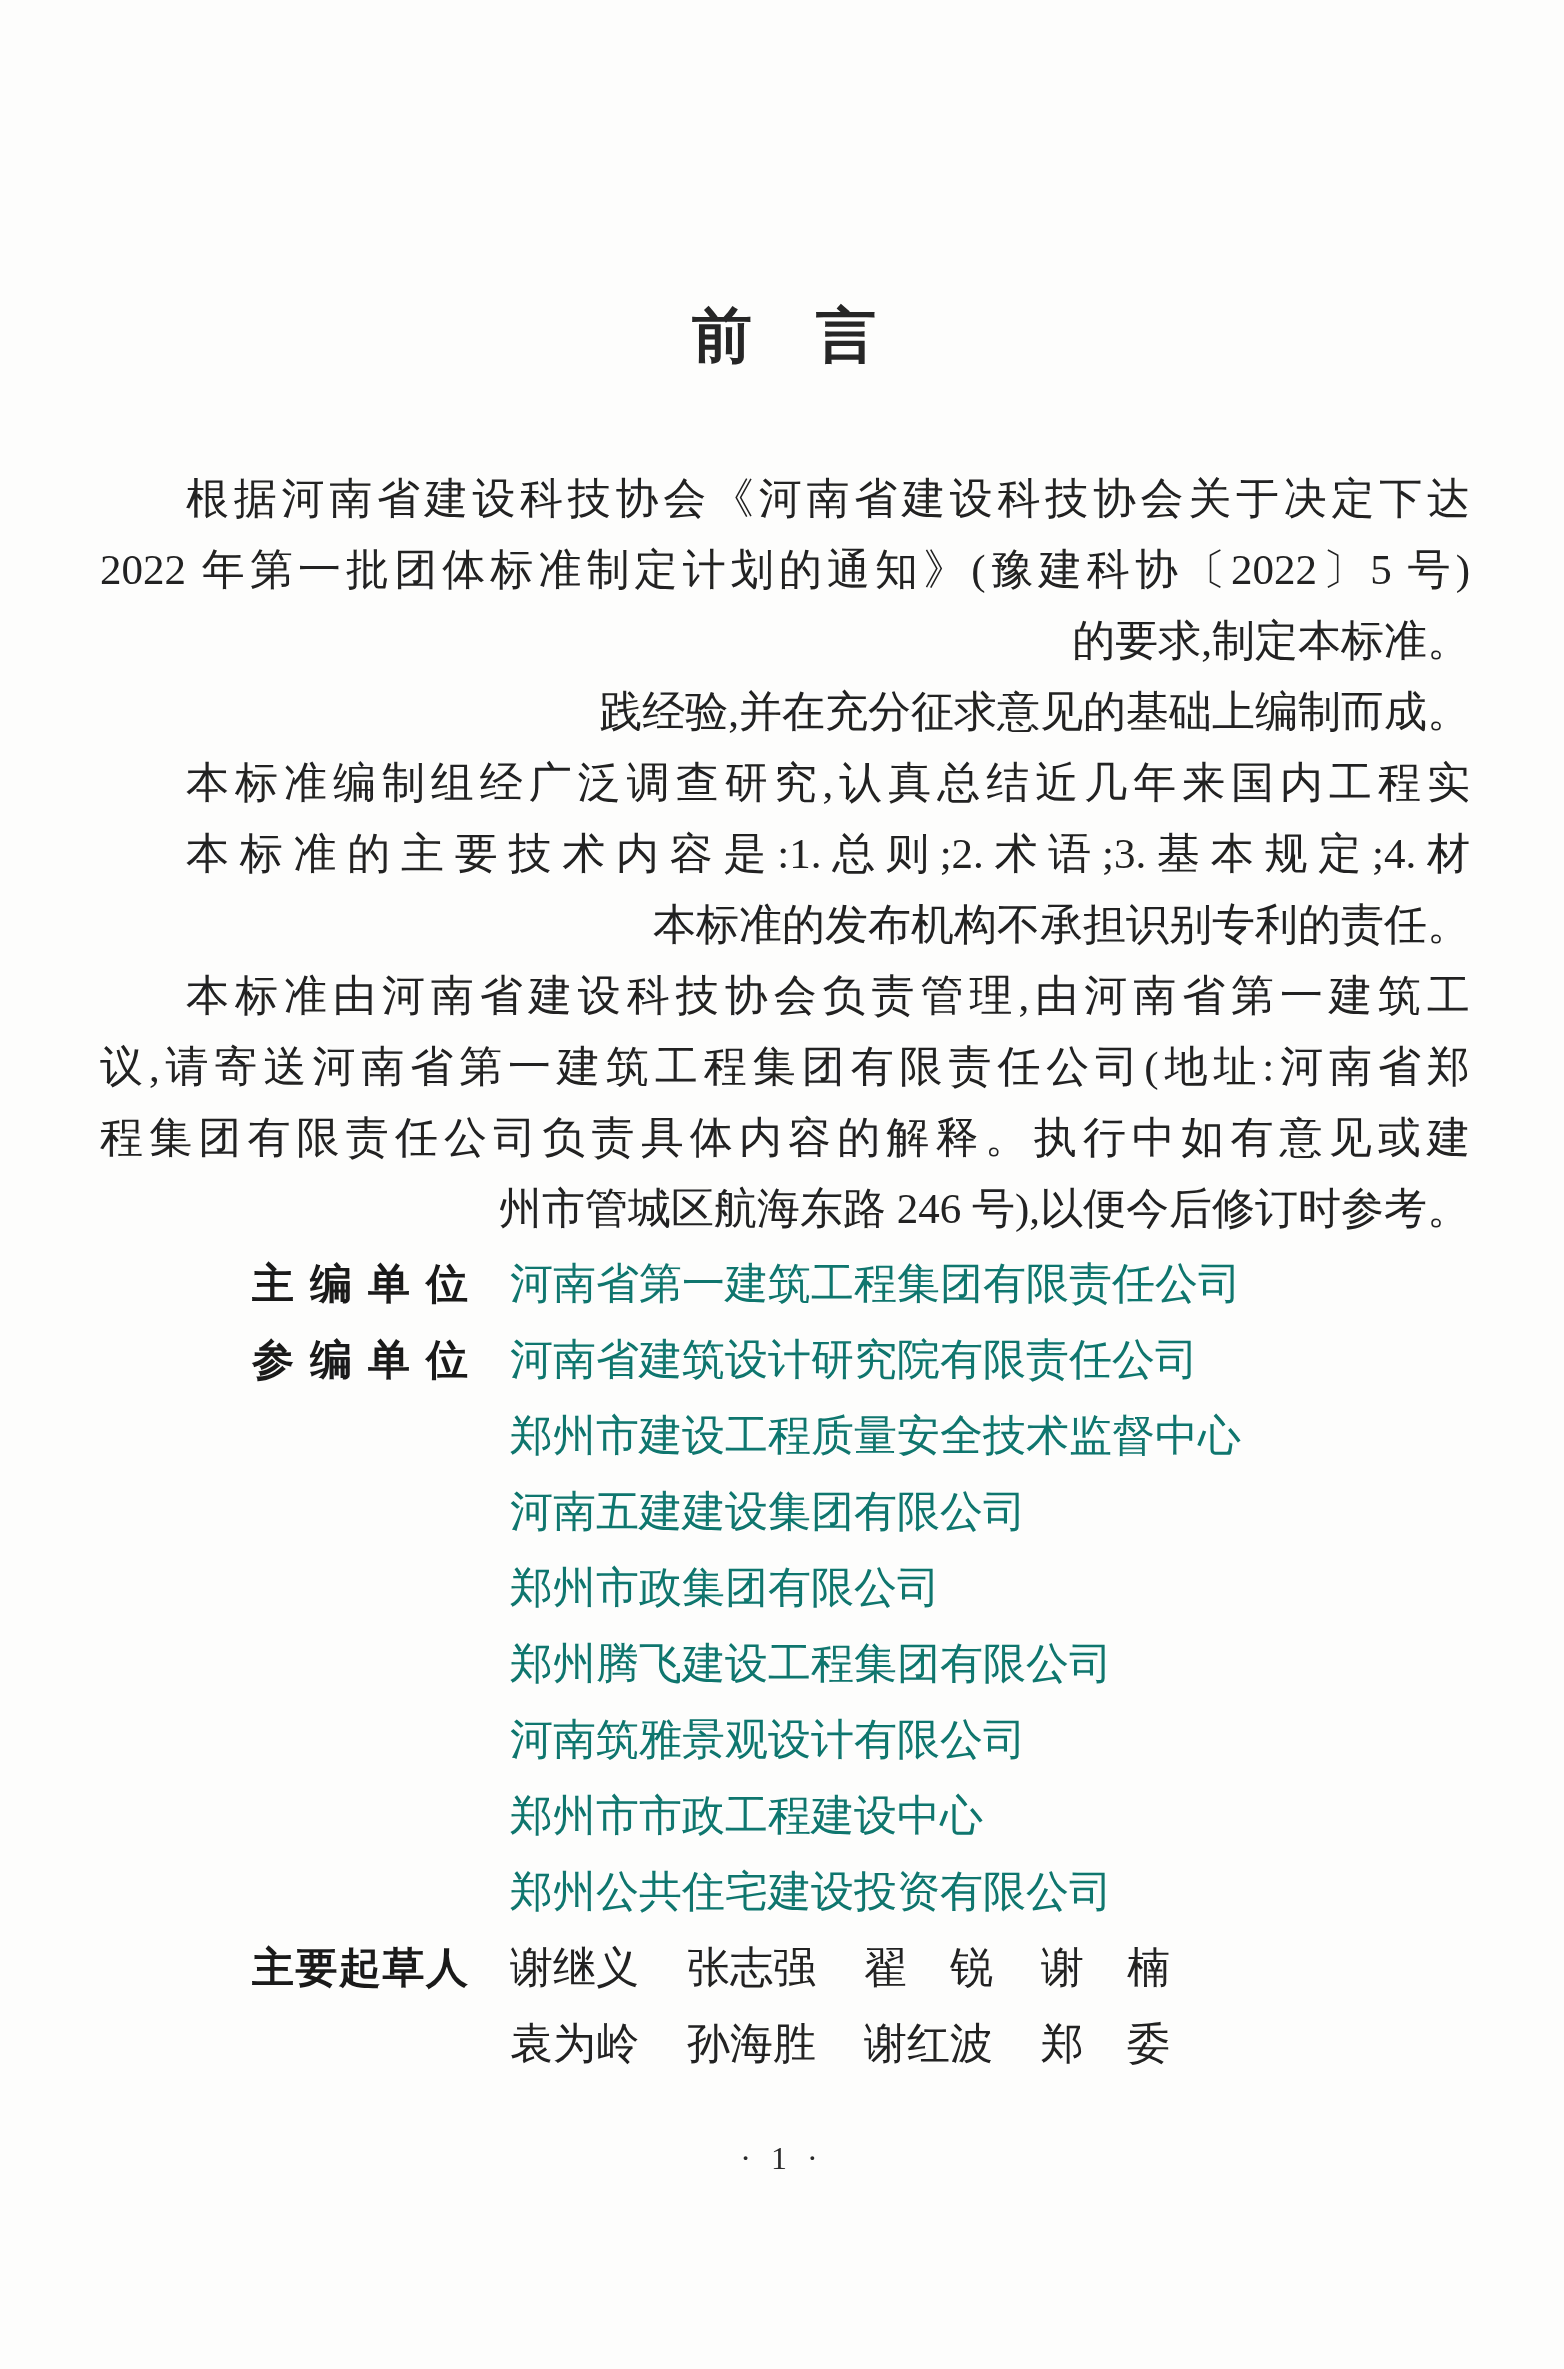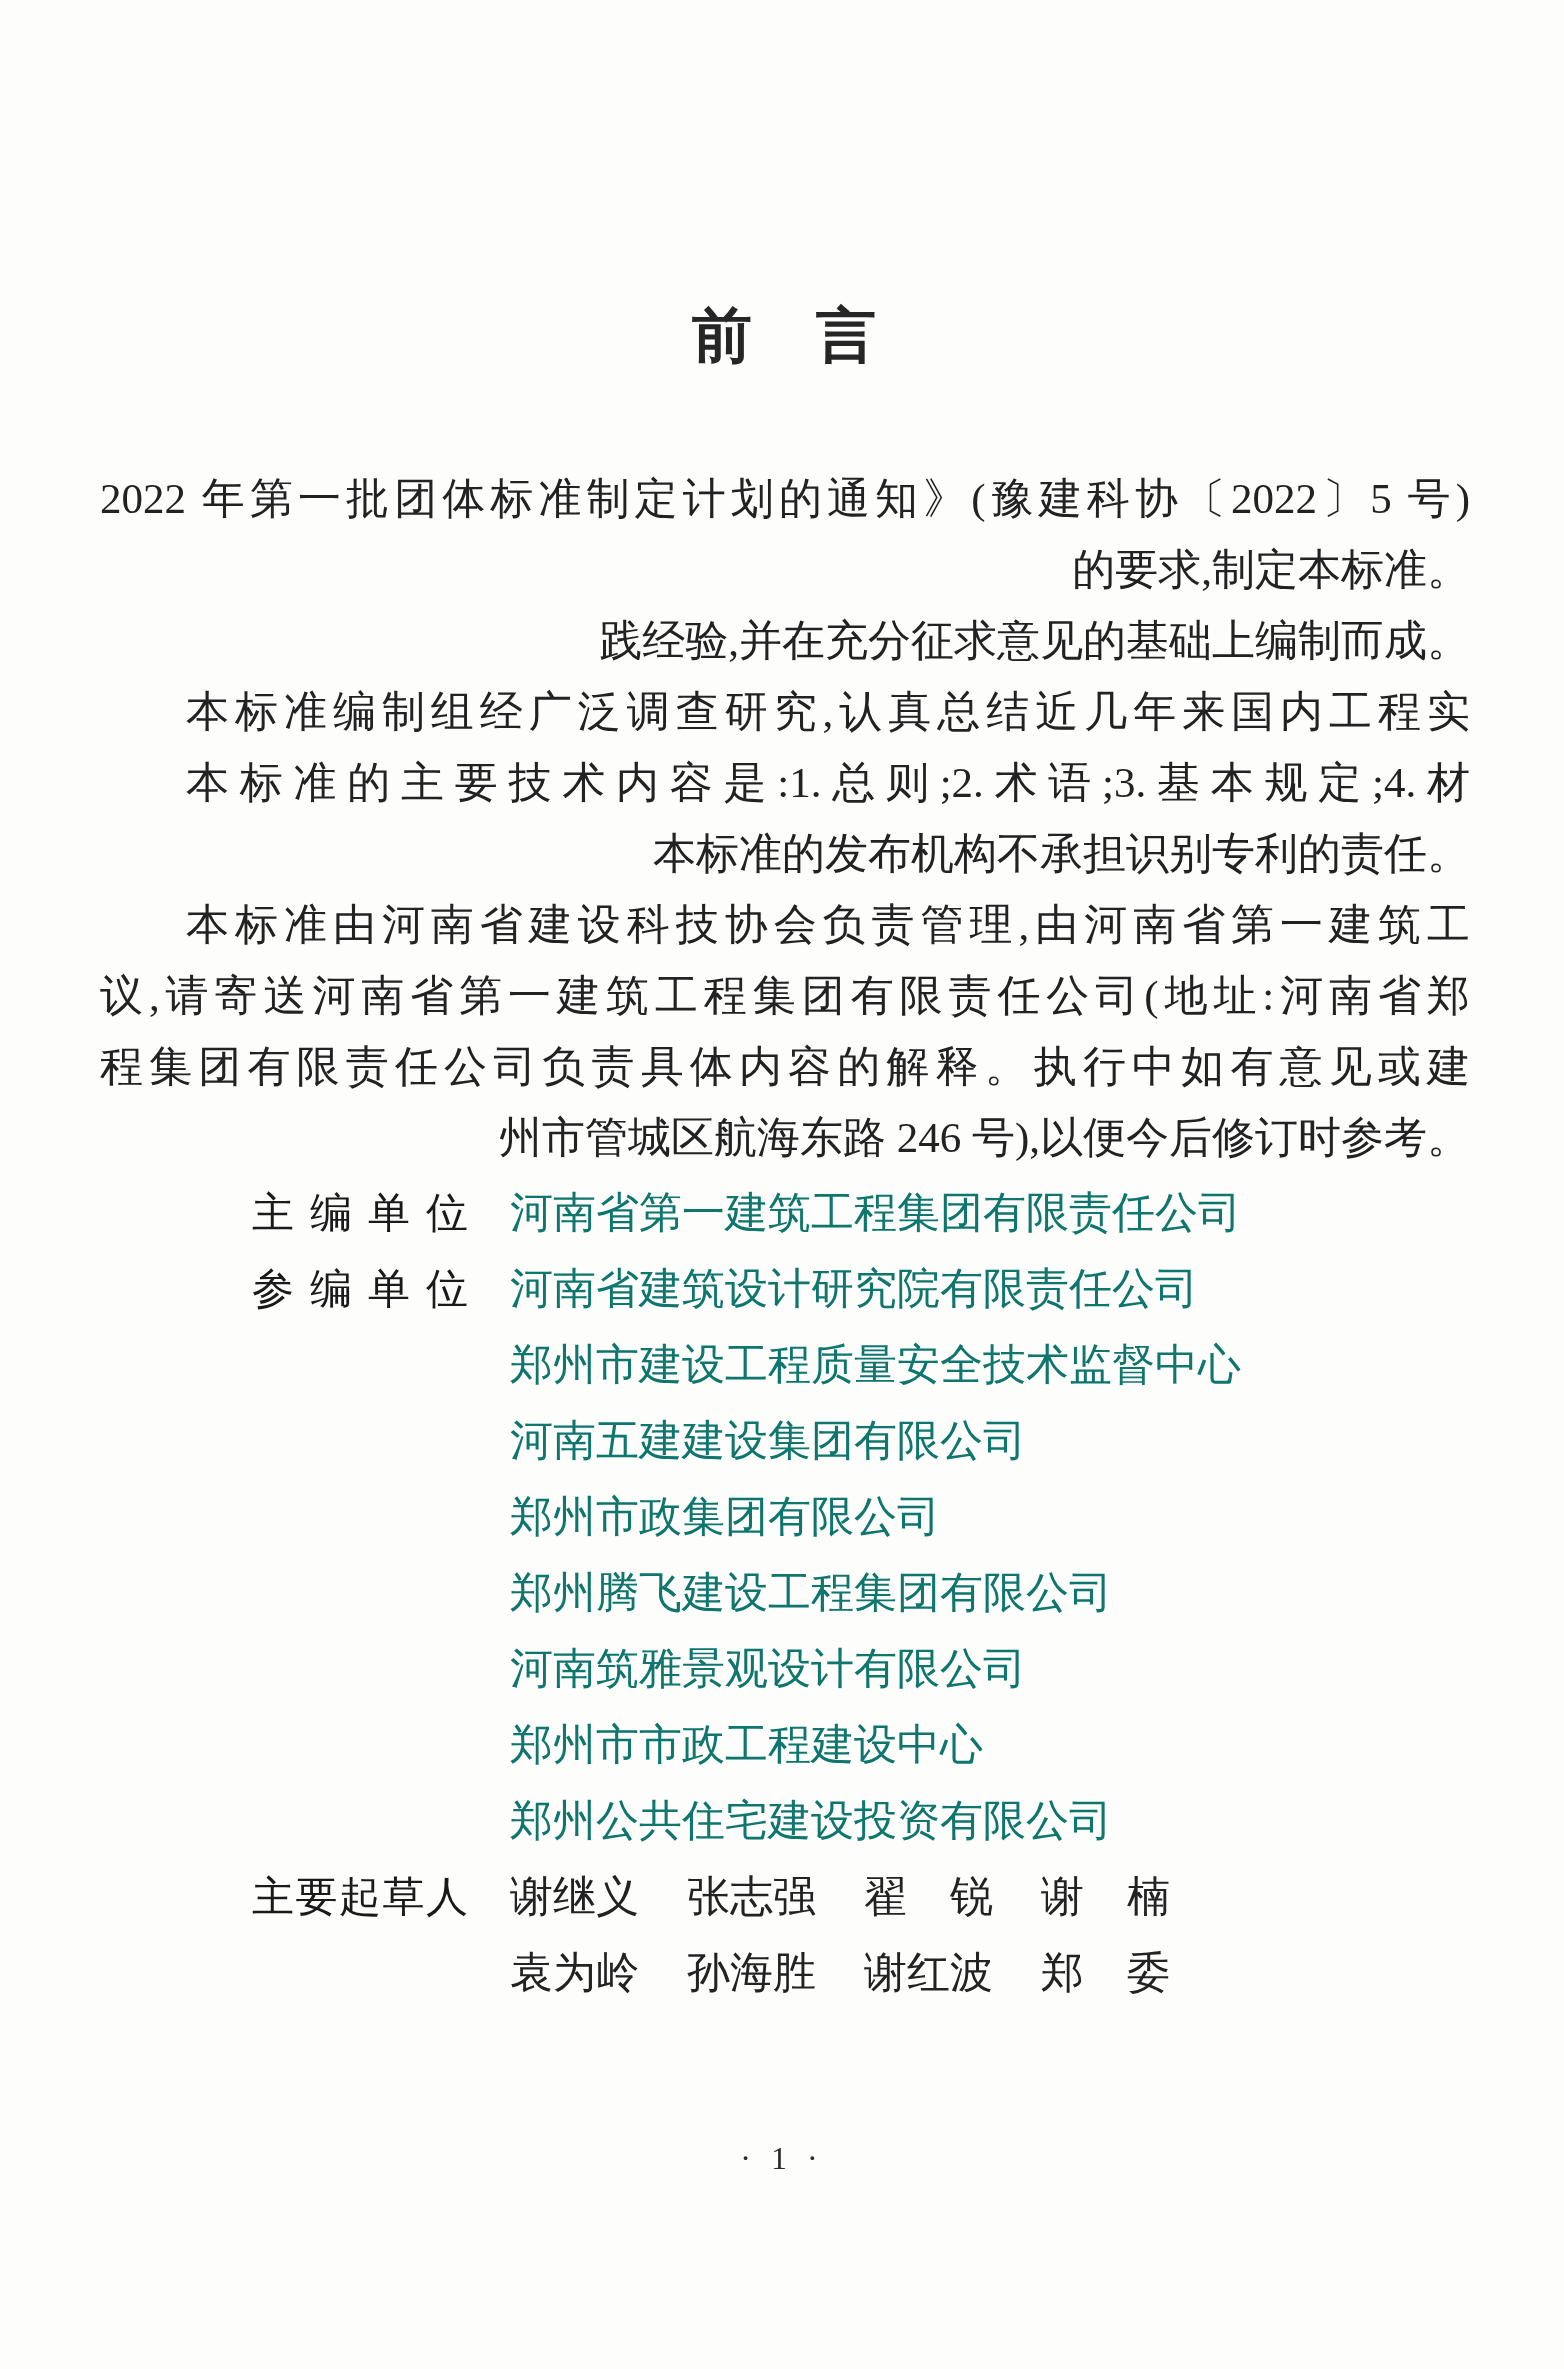--- a/index.html
+++ b/index.html
@@ -46,21 +46,21 @@
   .sec-row {
     display: flex;
     align-items: flex-start;
   }
   .sec-label {
     display: inline-block;
     flex: 0 0 auto;
     margin-left: 152px;
     width: 216px;
     font-family: "Liberation Sans", "DejaVu Sans", sans-serif;
-    font-weight: 400;
+    font-weight: 700;
     font-size: 42px;
     line-height: 76px;
     color: #1a1a1a;
     text-align: justify;
     text-align-last: justify;
     white-space: nowrap;
   }
   .sec-values {
     margin-left: 42px;
     flex: 1 1 auto;
@@ -92,20 +92,21 @@
 </style>
 </head>
 <body>
 
 <div class="page">
   <div class="content">
 
     <h1 class="doc-title">前　言</h1>
 
     <div class="body-block">
+      <p class="bline indent fill">根据河南省建设科技协会《河南省建设科技协会关于决定下达</p>
       <p class="bline fill">2022 年第一批团体标准制定计划的通知》(豫建科协〔2022〕5 号)</p>
       <p class="bline">的要求,制定本标准。</p>
       <p class="bline">践经验,并在充分征求意见的基础上编制而成。</p>
       <p class="bline indent fill">本标准编制组经广泛调查研究,认真总结近几年来国内工程实</p>
       <p class="bline indent fill">本标准的主要技术内容是:1.总则;2.术语;3.基本规定;4.材</p>
       <p class="bline indent">本标准的发布机构不承担识别专利的责任。</p>
       <p class="bline indent fill">本标准由河南省建设科技协会负责管理,由河南省第一建筑工</p>
       <p class="bline fill">议,请寄送河南省第一建筑工程集团有限责任公司(地址:河南省郑</p>
       <p class="bline fill">程集团有限责任公司负责具体内容的解释。执行中如有意见或建</p>
       <p class="bline">州市管城区航海东路 246 号),以便今后修订时参考。</p>

